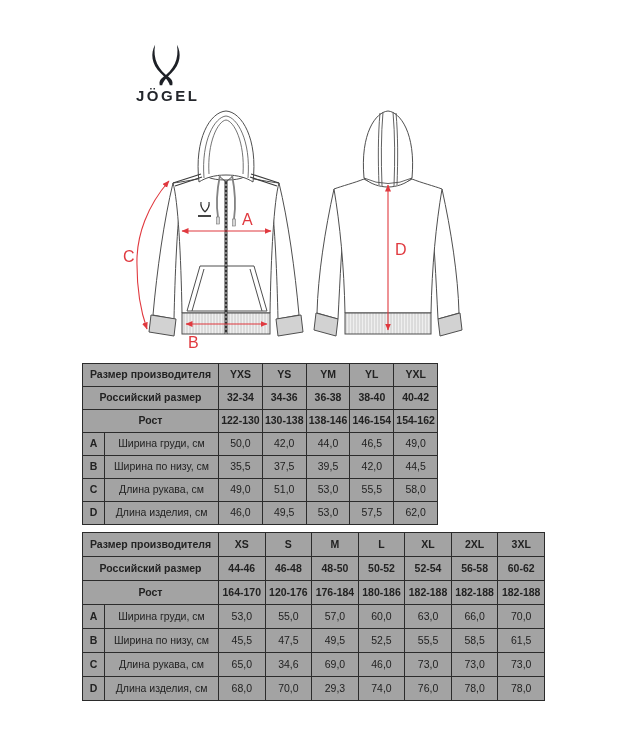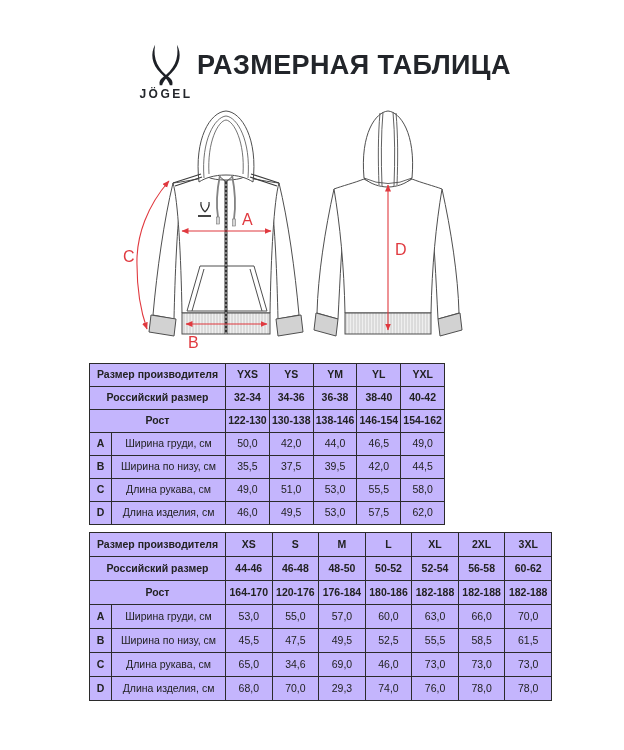--- a/index.html
+++ b/index.html
@@ -1,30 +1,30 @@
 <!DOCTYPE html>
 <html><head>
 <meta charset="utf-8">
 <style>
   html,body{margin:0;padding:0;background:#fff;}
   .page{position:relative;width:624px;height:750px;background:#fff;overflow:hidden;
         font-family:"Liberation Sans",sans-serif;color:#24272c;}
   
   .logo{position:absolute;left:136px;top:44px;width:60px;text-align:center;}
   .logo .mark{display:block;margin:0 auto;}
-  .logo .word{display:block;margin-top:1px;font-size:12px;font-weight:700;
+  .logo .word{display:block;margin-top:1px;font-size:15px;font-weight:700;
               letter-spacing:2.5px;color:#23262b;white-space:nowrap;}
   .title{position:absolute;left:197px;top:50px;font-size:27px;font-weight:700;
          letter-spacing:.4px;color:#22252a;white-space:nowrap;}
   
   .front-svg{position:absolute;left:120px;top:105px;}
   .back-svg{position:absolute;left:312px;top:105px;}
   
   table.size{position:absolute;left:82px;border-collapse:collapse;table-layout:fixed;
-             background:#c4b5fd;color:#222;margin-left:7px;}
+             background:#a3a3a3;color:#222;}
   #table1{top:363px;width:356px;}
   #table2{top:532px;width:463px;}
   table.size td{border:1px solid #2b2b2b;text-align:center;vertical-align:middle;
                 padding:0;font-size:10.5px;line-height:1.1;}
   #table1 td{height:22px;}
   #table2 td{height:23px;}
   td.hlabel{font-weight:700;font-size:11px;}
   td.letter{font-weight:700;font-size:11px;}
   td.mlabel{text-align:left;padding-left:9px;}
   text.dim{font-family:"Liberation Sans",sans-serif;font-size:16px;}
@@ -35,21 +35,20 @@
 <div class="page">
 
   <div class="logo">
     <svg class="mark" width="44" height="42" viewBox="0 0 44 50">
       <path fill="#1d2026" d="M9,1 C6,18 13,31 26,40 C29,42.5 30.5,45 29.5,49 L26.5,49 C25.5,44.5 21.5,40.5 15.5,34.5 C4.5,24 3.5,11 9,1 Z"></path>
       <path fill="#1d2026" d="M35,1 C38,18 31,31 18,40 C15,42.5 13.5,45 14.5,49 L17.5,49 C18.5,44.5 22.5,40.5 28.5,34.5 C39.5,24 40.5,11 35,1 Z"></path>
     </svg>
     <span class="word">JÖGEL</span>
   </div>
 
-  <div class="title">РАЗМЕРНАЯ ТАБЛИЦА</div>
 
   <svg class="front-svg" width="192" height="245" viewBox="0 0 192 245">
     <defs>
       <pattern id="rib1" width="3" height="8" patternUnits="userSpaceOnUse">
         <rect width="3" height="8" fill="#efefef"></rect>
         <line x1="1" y1="0" x2="1" y2="8" stroke="#bfbfbf" stroke-width="0.8"></line>
       </pattern>
       <marker id="ah1" markerWidth="9" markerHeight="8" refX="6.5" refY="3" orient="auto-start-reverse" markerUnits="userSpaceOnUse">
         <path d="M0,0 L7,3 L0,6 Z" fill="#e0393f"></path>
       </marker>

